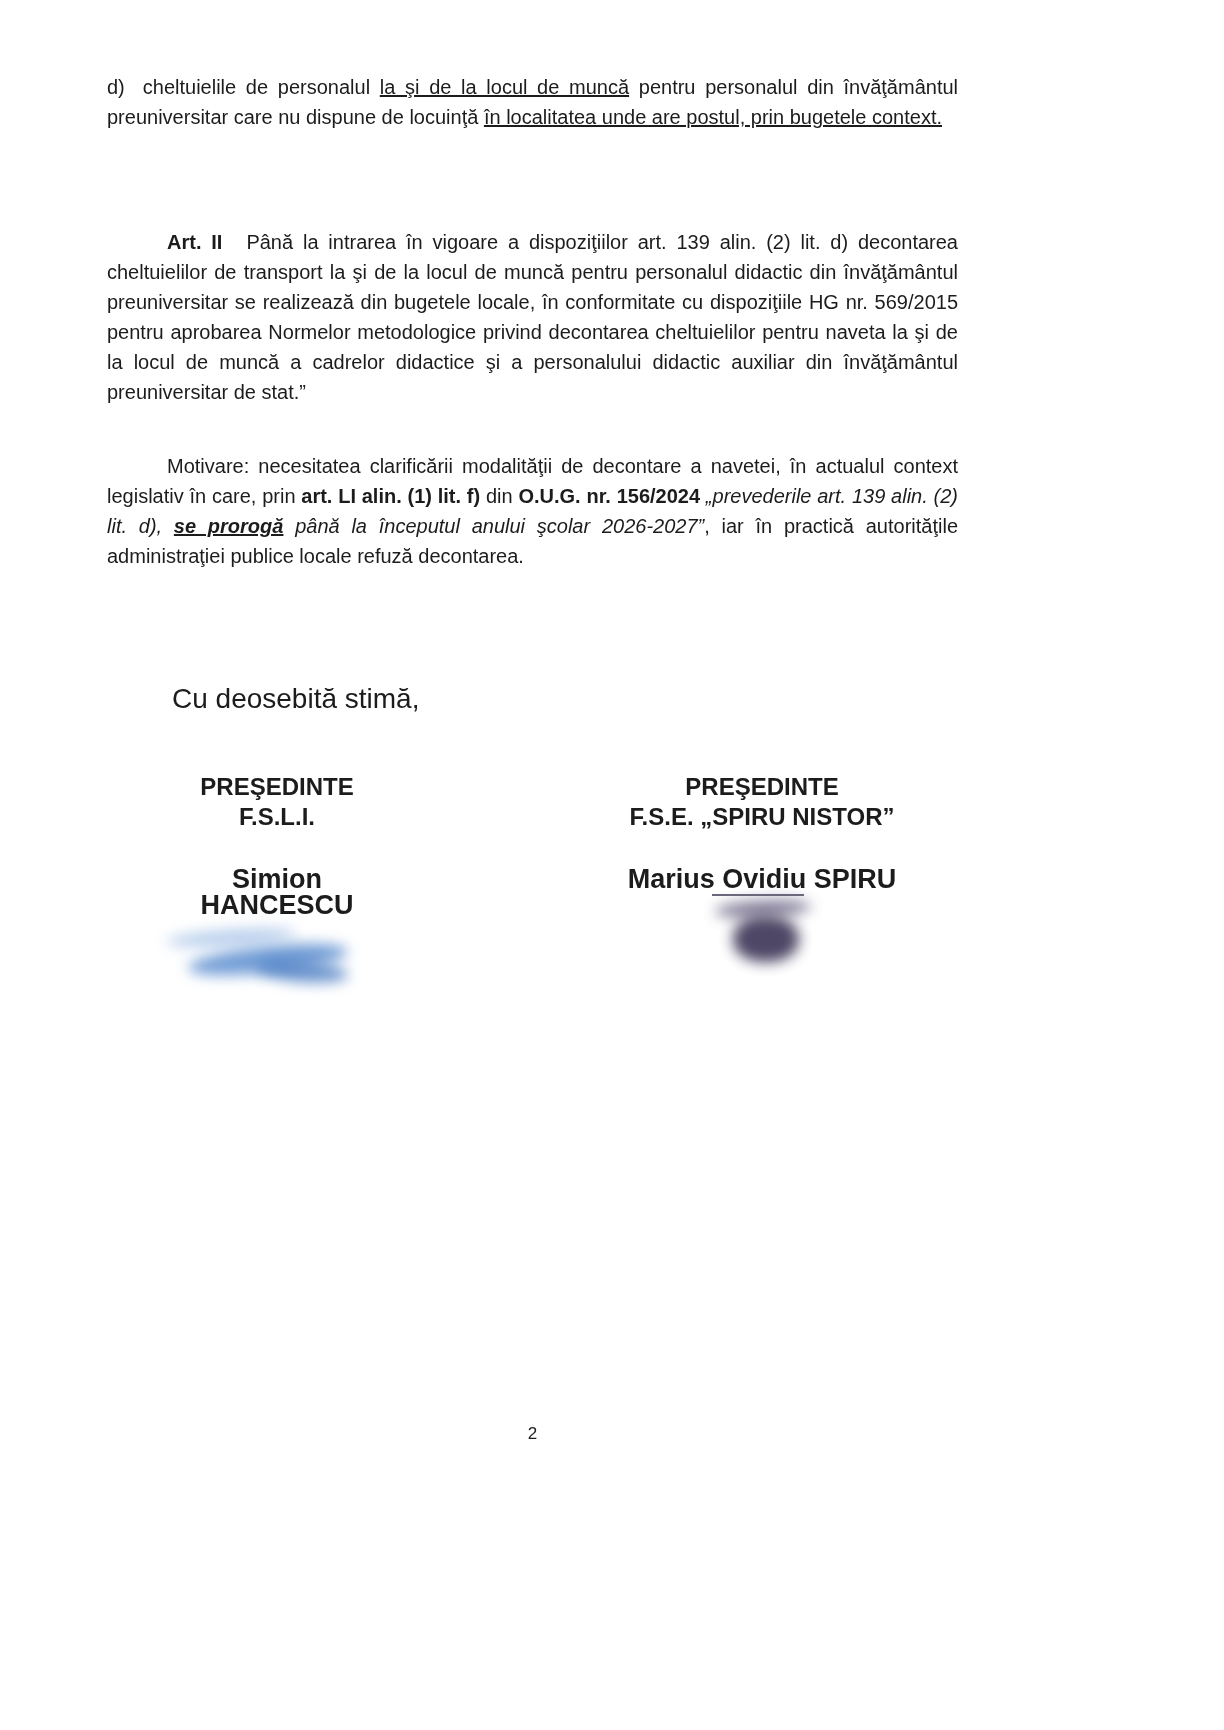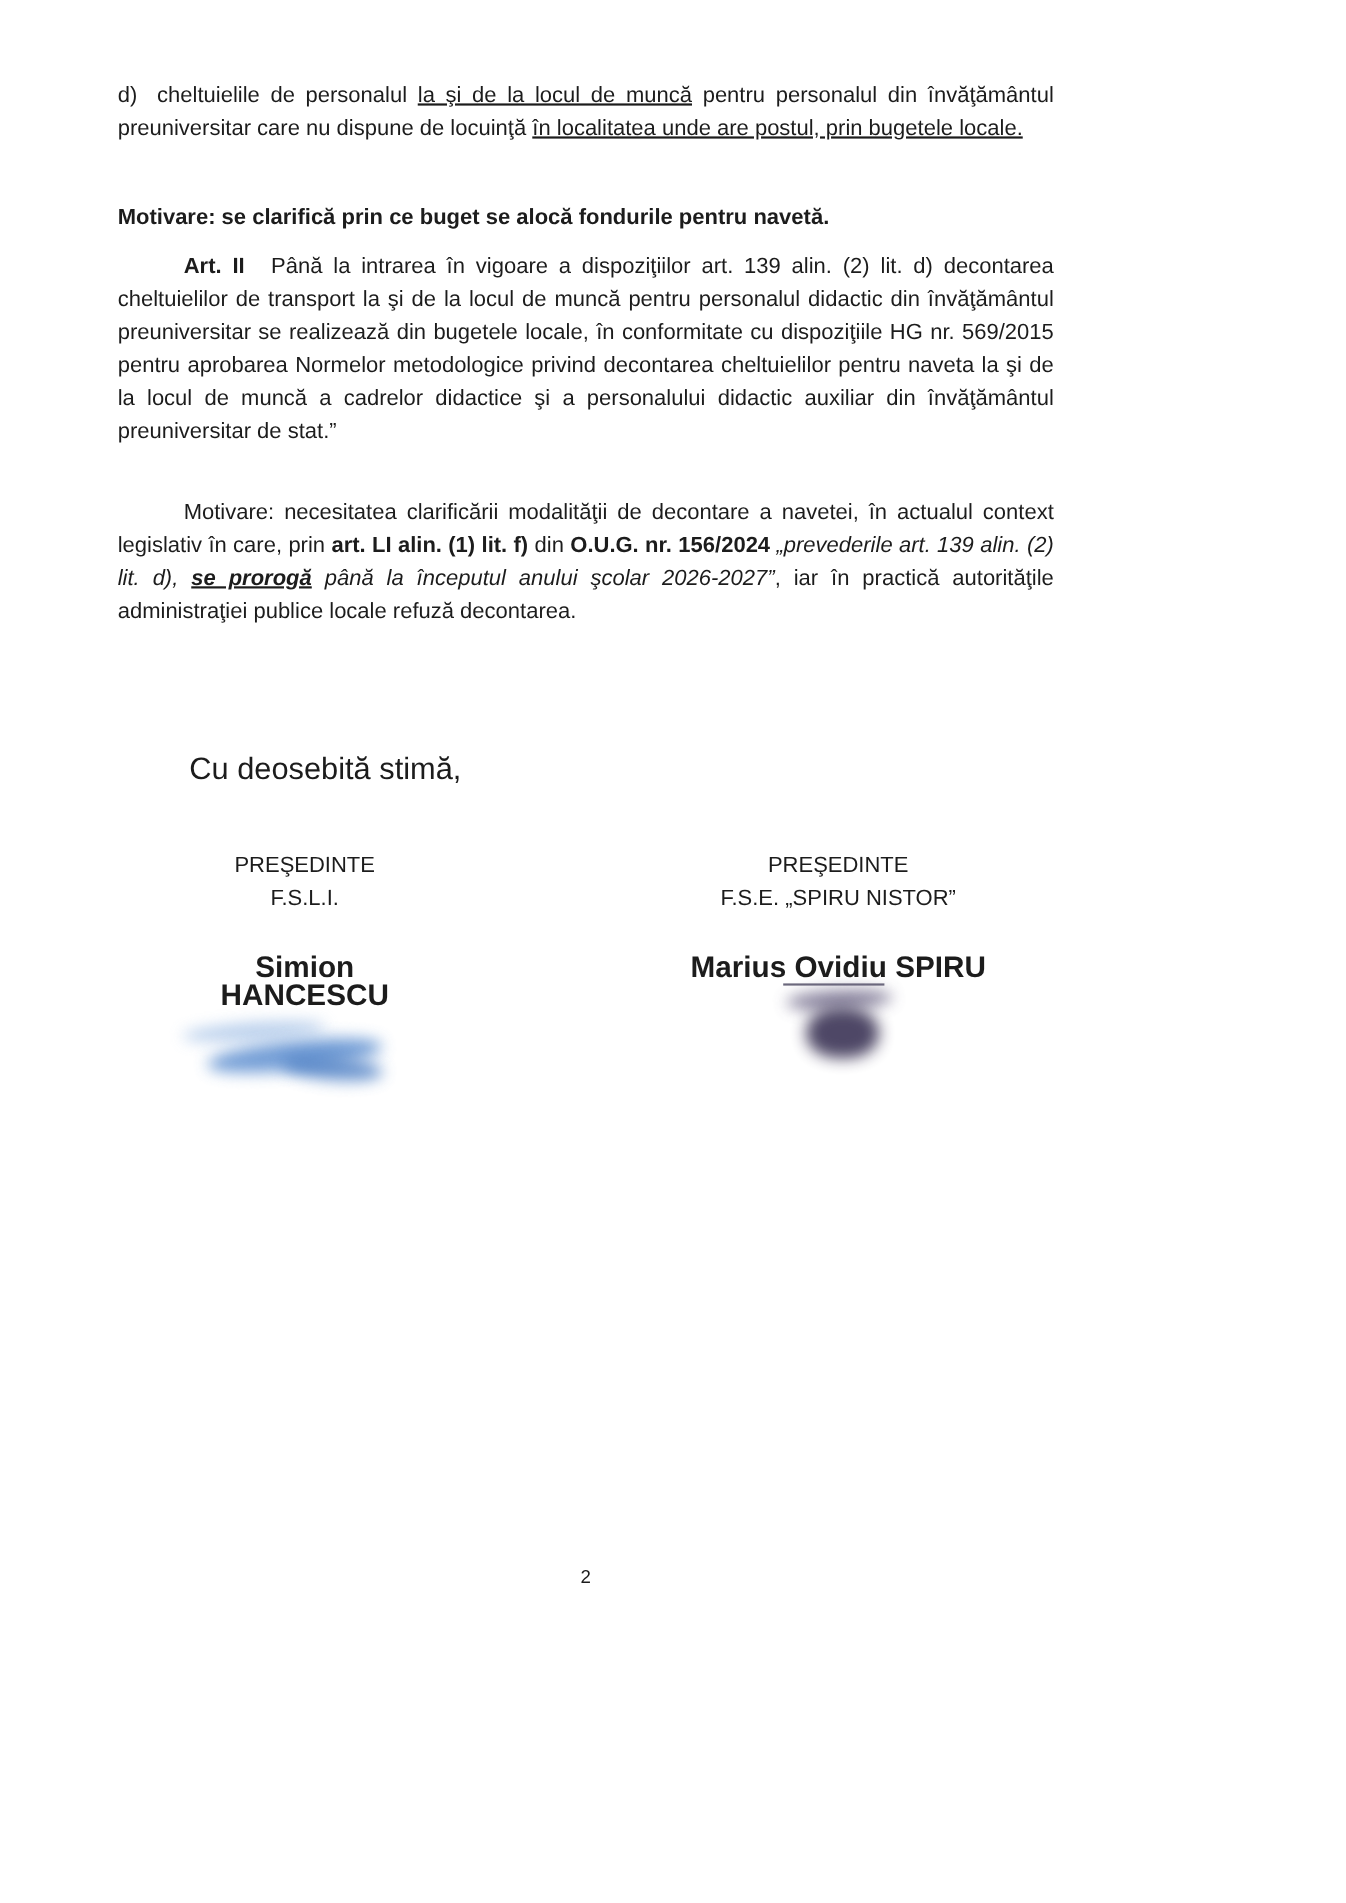--- a/index.html
+++ b/index.html
@@ -49,22 +49,22 @@
     line-height: 30px;
   }
   .sig-col {
     position: absolute;
     top: 772px;
     text-align: center;
   }
   .sig-col.left  { left: 45px;  width: 250px; }
   .sig-col.right { left: 490px; width: 330px; }
   .sig-title {
-    font-weight: normal;
-    font-size: 20px;
+    font-weight: bold;
+    font-size: 24px;
     line-height: 30px;
   }
   .sig-name {
     font-weight: bold;
     font-size: 27px;
     line-height: 26px;
     margin-top: 34px;
     position: relative;
   }
   .sig-underline {
@@ -101,23 +101,22 @@
     font-size: 17px;
     line-height: 20px;
   }
 </style>
 </head>
 <body>
 
 <div class="page">
   <div class="content">
 
-    <p class="para block" style="top:72px"><span class="d-label">d)</span><span>cheltuielile de personalul </span><span class="u">la şi de la locul de muncă</span><span> pentru personalul din învăţământul preuniversitar care nu dispune de locuinţă </span><span class="u">în localitatea unde are postul, prin bugetele locale.</span></p>
+    <p class="para block" style="top:72px"><span class="d-label">d)</span><span>cheltuielile de personalul </span><span class="u">la şi de la locul de muncă</span><span> pentru personalul din învăţământul preuniversitar care nu dispune de locuinţă </span><span class="u">în localitatea unde are postul, prin bugetele context.</span></p>
 
-    <p class="para block b" style="top:183px">Motivare: se clarifică prin ce buget se alocă fondurile pentru navetă.</p>
 
     <p class="para block lh31 indent" style="top:227px"><span class="art-label">Art. II</span><span>Până la intrarea în vigoare a dispoziţiilor art. 139 alin. (2) lit. d) decontarea cheltuielilor de transport la şi de la locul de muncă pentru personalul didactic din învăţământul preuniversitar se realizează din bugetele locale, în conformitate cu dispoziţiile HG nr. 569/2015 pentru aprobarea Normelor metodologice privind decontarea cheltuielilor pentru naveta la şi de la locul de muncă a cadrelor didactice şi a personalului didactic auxiliar din învăţământul preuniversitar de stat.”</span></p>
 
     <p class="para block lh31 indent" style="top:451px"><span>Motivare: necesitatea clarificării modalităţii de decontare a navetei, în actualul context legislativ în care, prin </span><span class="b">art. LI alin. (1) lit. f)</span><span> din </span><span class="b">O.U.G. nr. 156/2024</span><span class="i"> „prevederile art. 139 alin. (2) lit. d), </span><span class="b i u">se prorogă</span><span class="i"> până la începutul anului şcolar 2026-2027”</span><span>, iar în practică autorităţile administraţiei publice locale refuză decontarea.</span></p>
 
     <div class="closing">Cu deosebită stimă,</div>
 
     <div class="sig-col left">
       <div class="sig-title">PREŞEDINTE</div>
       <div class="sig-title">F.S.L.I.</div>

